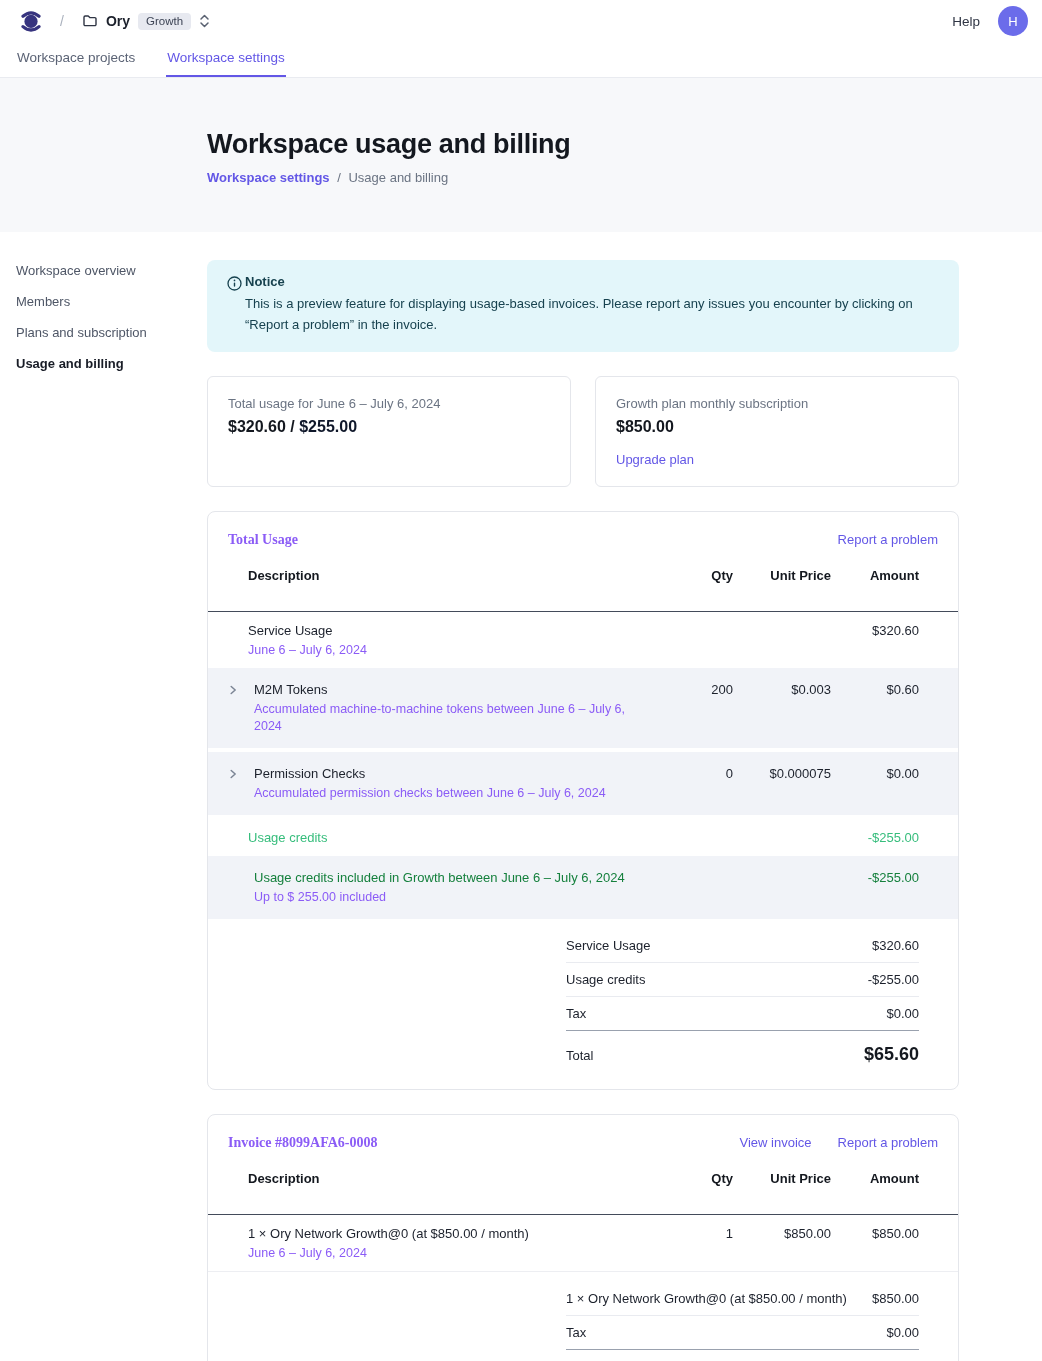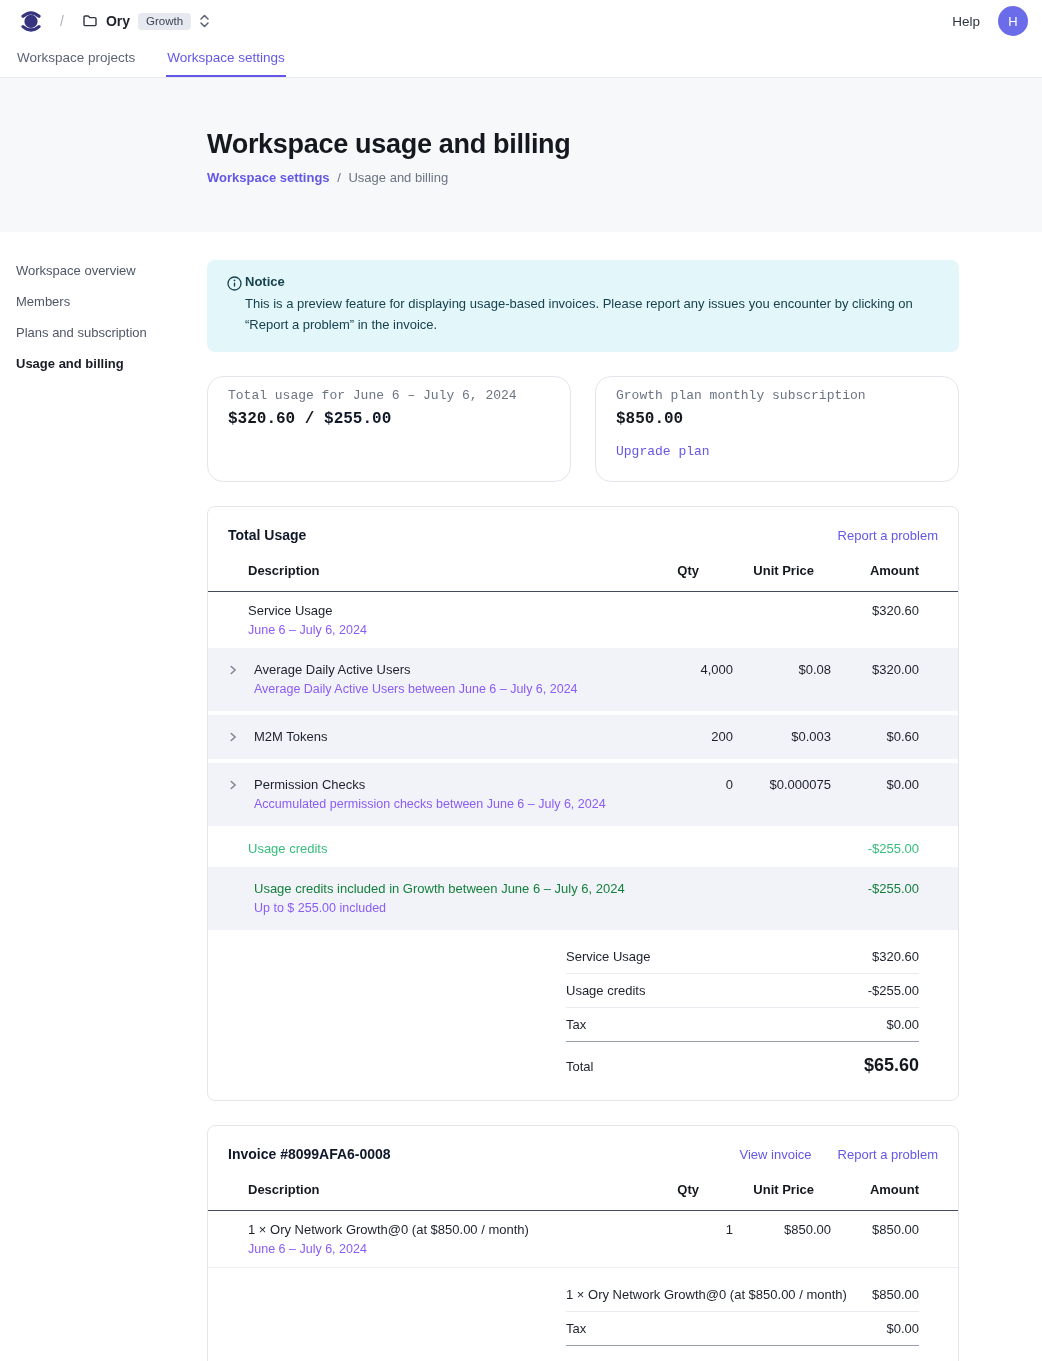--- a/index.html
+++ b/index.html
@@ -44,42 +44,42 @@
   main { width:752px; flex:none; padding:28px 0 16px; }
 
   
   .notice { background:#e3f6fa; border-radius:8px; padding:14px 20px 16px; display:flex; gap:3px; color:#17424f; }
   .notice .n-icon { flex:none; margin-top:2px; }
   .notice .n-title { font-weight:700; font-size:13px; margin-bottom:5px; }
   .notice .n-body { font-size:13px; line-height:1.6; max-width:690px; }
 
   
   .cards-row { display:flex; gap:24px; margin-top:24px; }
-  .stat-card { width:364px; min-height:106px; border:1px solid #e4e6eb; border-radius:16px; padding:11px 20px; background:#fff;font-family:Liberation Mono, monospace; }
+  .stat-card { width:364px; min-height:106px; border:1px solid #e4e6eb; border-radius:6px; padding:19px 20px; background:#fff; }
   .stat-label { color:#6b7483; font-size:13px; }
   .stat-amount { margin-top:7px; font-size:16px; font-weight:600; color:#14181f; }
   .stat-amount .sep { font-weight:600; }
   .stat-amount .credit { color:#0f172a; }
   .upgrade { display:inline-block; margin-top:16px; font-size:13px; }
 
   
   .table-card { border:1px solid #e4e6eb; border-radius:8px; background:#fff; margin-top:24px; padding:20px 0 24px; }
   .card-head { display:flex; align-items:baseline; padding:0 20px; }
-  .card-title { font-size:14px; font-weight:700; color:#0f172a; flex:1; }
+  .card-title { font-size:14px; font-weight:700; color:#8b5cf6; flex:1;font-family:Liberation Serif, serif; }
   .card-head .link { font-size:13px; }
   .card-head .link + .link { margin-left:26px; }
 
   .row { display:flex; align-items:flex-start; }
   .c-desc { flex:1; min-width:0; }
   .c-qty  { width:80px; text-align:right; flex:none; }
   .c-unit { width:98px; text-align:right; flex:none; }
   .c-amt  { width:88px; text-align:right; flex:none; }
 
-  .tbl-head { margin-top:20px; padding:0 39px 13px 40px; border-bottom:1px solid #434b5a;
-              font-weight:700; font-size:13px; color:#14181f;gap:17px; }
+  .tbl-head { margin-top:20px; padding:0 39px 28px 40px; border-bottom:1px solid #434b5a;
+              font-weight:700; font-size:13px; color:#14181f; }
   .item-row { padding:10px 39px 9px 40px; }
   .row-title { font-size:13px; color:#1c212c; line-height:18px; }
   .row-sub { font-size:12.5px; color:#8b5cf6; line-height:17px; margin-top:2px; }
 
   .shaded { background:#f1f3f8; padding:7px 39px 7px 46px; margin-bottom:4px; }
   .chev { flex:none; width:27px; padding-top:9px; margin-left:-27px; cursor:pointer; background:none; border:0; }
   .shaded .c-desc, .shaded .c-qty, .shaded .c-unit, .shaded .c-amt { padding-top:6px; padding-bottom:6px; }
 
   .credits-row { padding:10px 39px 9px 40px; color:#36bd7c; }
   .credits-row .row-title { color:#36bd7c; }
@@ -197,43 +197,30 @@
       <div class="row item-row">
         <div class="c-desc">
           <div class="row-title">Service Usage</div>
           <div class="row-sub">June 6 – July 6, 2024</div>
         </div>
         <span class="c-qty"></span>
           <span class="c-unit"></span>
         <span class="c-amt row-title">$320.60</span>
       </div>
 
-      <div class="row shaded">
-        <button class="chev">
-          <svg width="12" height="12" viewBox="0 0 12 12">
-              <path d="M4.2 2.5 L8.2 6 L4.2 9.5" fill="none" stroke="#7b8494" stroke-width="1.5" stroke-linecap="round" stroke-linejoin="round"></path>
-            </svg>
-        </button>
-        <div class="c-desc" style="padding-top:6px;">
-          <div class="row-title">Average Daily Active Users</div>
-          <div class="row-sub">Average Daily Active Users between June 6 – July 6, 2024</div>
-        </div>
-        <span class="c-qty row-title">4,000</span>
-        <span class="c-unit row-title">$0.08</span>
-        <span class="c-amt row-title">$320.00</span>
-      </div>
 
       <div class="row shaded">
         <button class="chev">
           <svg width="12" height="12" viewBox="0 0 12 12">
               <path d="M4.2 2.5 L8.2 6 L4.2 9.5" fill="none" stroke="#7b8494" stroke-width="1.5" stroke-linecap="round" stroke-linejoin="round"></path>
             </svg>
         </button>
         <div class="c-desc" style="padding-top:6px;">
           <div class="row-title">M2M Tokens</div>
+          <div class="row-sub">Accumulated machine-to-machine tokens between June 6 – July 6, 2024</div>
         </div>
         <span class="c-qty row-title">200</span>
         <span class="c-unit row-title">$0.003</span>
         <span class="c-amt row-title">$0.60</span>
       </div>
 
       <div class="row shaded">
         <button class="chev">
           <svg width="12" height="12" viewBox="0 0 12 12">
               <path d="M4.2 2.5 L8.2 6 L4.2 9.5" fill="none" stroke="#7b8494" stroke-width="1.5" stroke-linecap="round" stroke-linejoin="round"></path>

